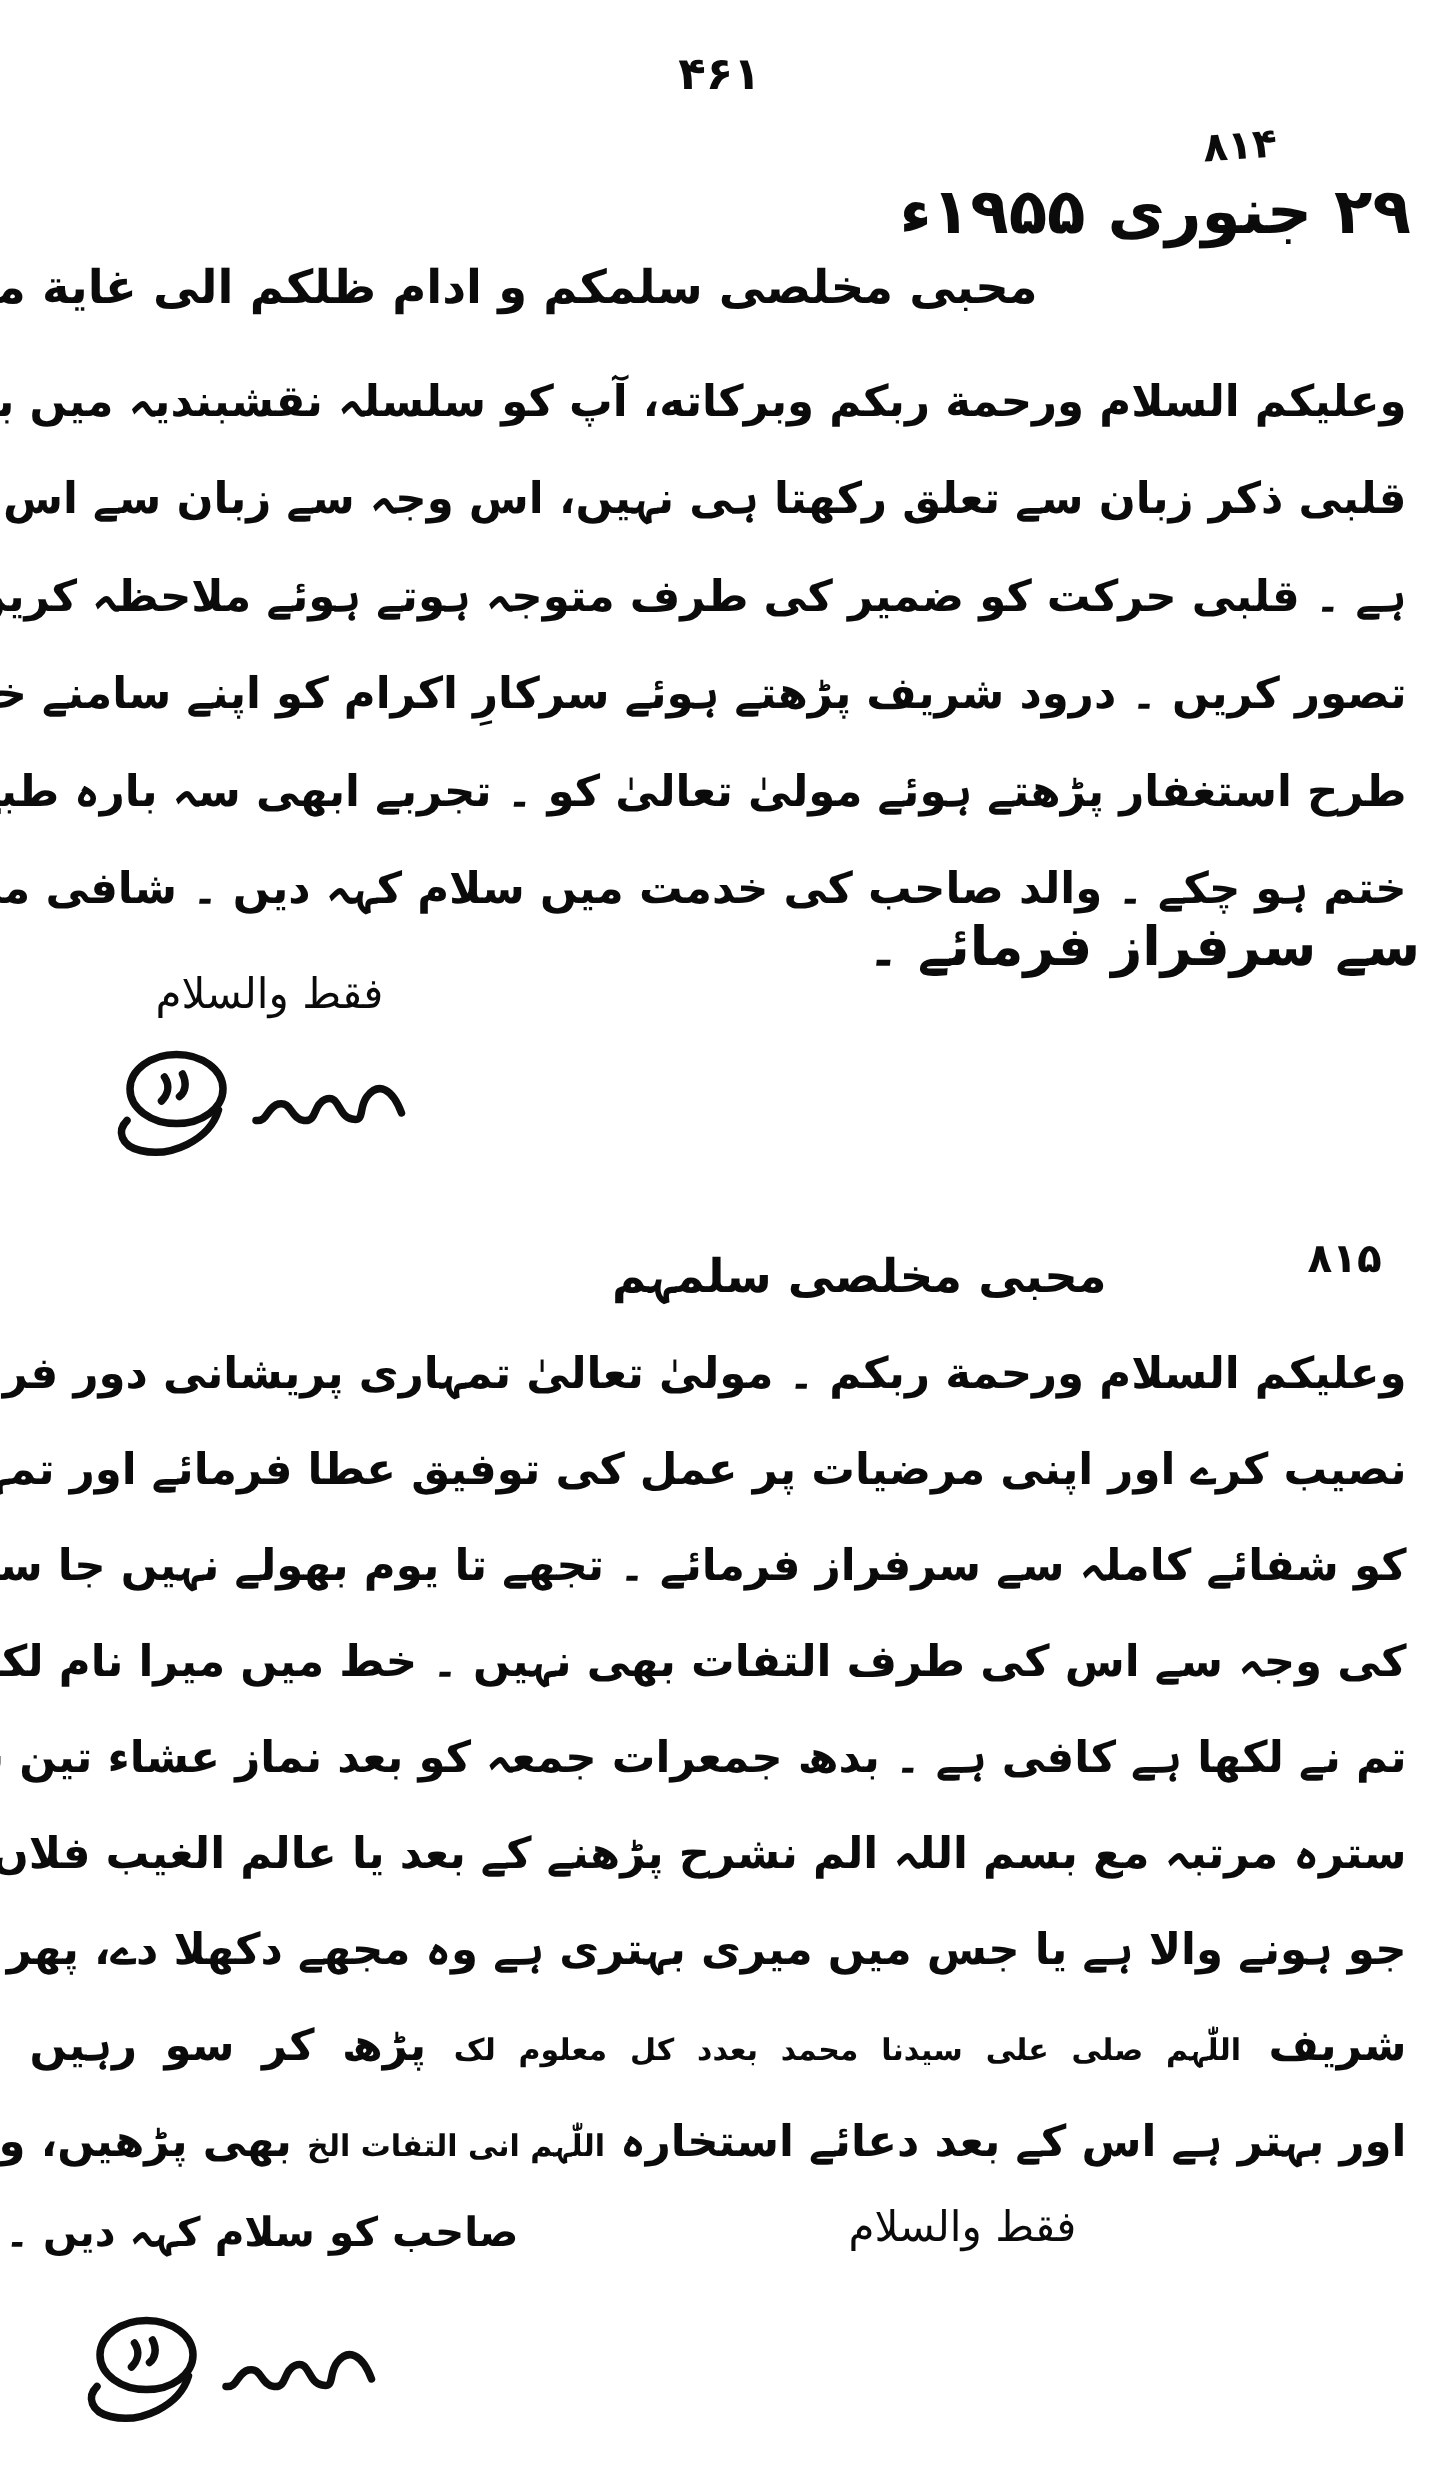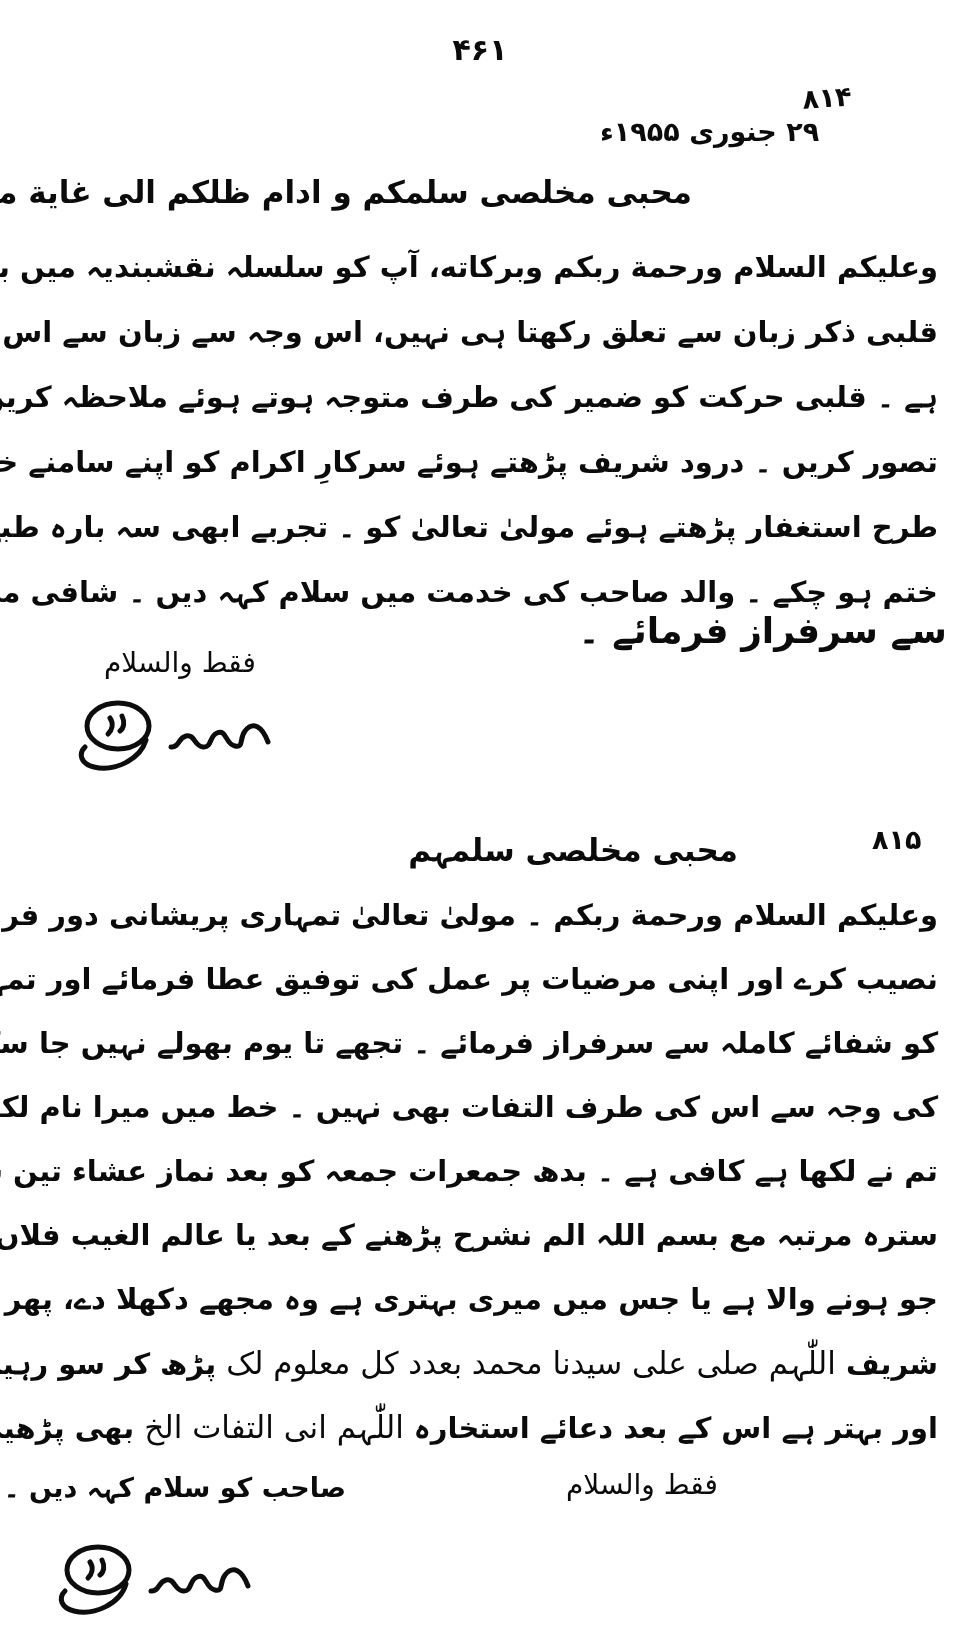--- a/index.html
+++ b/index.html
@@ -21,21 +21,21 @@
   }
   .letter-no{
     font-size:27px;font-weight:bold;
     direction:rtl;
   }
   .no814{top:82px;left:792px;width:70px;text-align:center;transform:rotate(-4deg);}
   .no815{top:824px;left:872px;width:70px;text-align:left;}
   .date{
     top:116px;left:600px;width:345px;
     direction:rtl;text-align:left;
-    font-size:27px;font-weight:bold;
+    font-size:42px;font-weight:bold;
     white-space:nowrap;
   }
   .salutation{
     direction:rtl;
     font-size:31px;font-weight:bold;
     white-space:nowrap;
   }
   .sal814{top:174px;left:268px;width:424px;text-align:center;}
   .sal815{top:832px;left:498px;width:240px;text-align:left;}
   .bline{
@@ -56,22 +56,22 @@
   .l814-last{top:610px;left:632px;width:315px;text-align:right;}
   .l815-last{top:1456px;left:26px;width:320px;text-align:right;font-size:27px;margin-top:16px;}
   .closing{
     direction:rtl;
     font-size:28px;font-weight:normal;
     white-space:nowrap;
   }
   .close814{top:646px;left:104px;}
   .close815{top:1468px;left:566px;}
   .heavy{
-    font-weight:normal;
-    font-size:31px;
+    font-weight:bold;
+    font-size:20px;
     letter-spacing:1px;
   }
   .sig{stroke:#0d0d0d;fill:none;stroke-width:5;stroke-linecap:round;}
   .sig-box1{top:684px;left:66px;}
   .sig-box2{top:1522px;left:46px;}
 </style>
 </head>
 <body>
 
 <div class="abs pgnum">۴۶۱</div>

